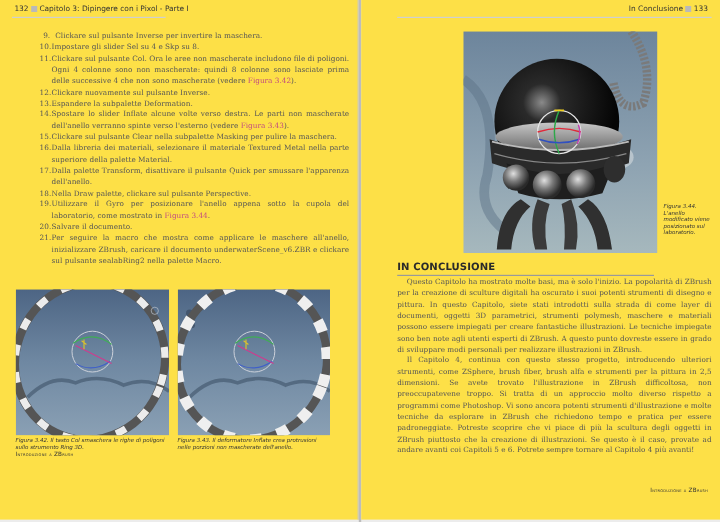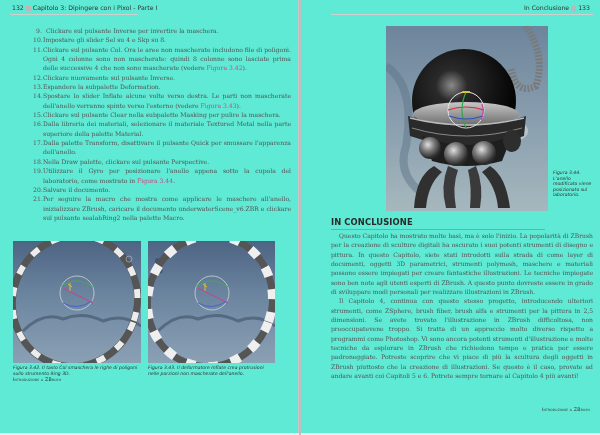--- a/index.html
+++ b/index.html
@@ -1,19 +1,19 @@
 <!DOCTYPE html>
 <html><head>
 <meta charset="utf-8">
 <style>
   * { box-sizing: border-box; margin: 0; padding: 0; }
   html, body { width: 600px; height: 435px; overflow: hidden; background: #e8e8e8; }
   body { font-family: "DejaVu Serif", serif; position: relative; }
   .spread { position: absolute; left: 0; top: 0; width: 600px; height: 435px; background: #ececec; }
-  .page { position: absolute; top: 0; width: 299px; height: 433px; background: #5eead4; }
+  .page { position: absolute; top: 0; width: 299px; height: 433px; background: #fde047; }
   .page.left { left: 0; border-right: 1px solid #c8c8c8; }
   .page.right { left: 301px; width: 299px; }
   .gutter { position: absolute; left: 299px; top: 0; width: 2px; height: 435px; background: #bdbdbd; }
 
   .running-head { position: absolute; top: 4px; font-family: "DejaVu Sans", sans-serif; font-size: 6.2px; color: #333; white-space: nowrap; }
   .left .running-head { left: 12px; }
   .right .running-head { right: 10px; }
   .sep { display: inline-block; width: 5px; height: 5px; background: #b9b9b9; margin: 0 2px; vertical-align: -0.5px; }
   .head-rule { position: absolute; top: 14px; height: 1px; background: #cfcfcf; }
   .left .head-rule { left: 10px; width: 128px; }

